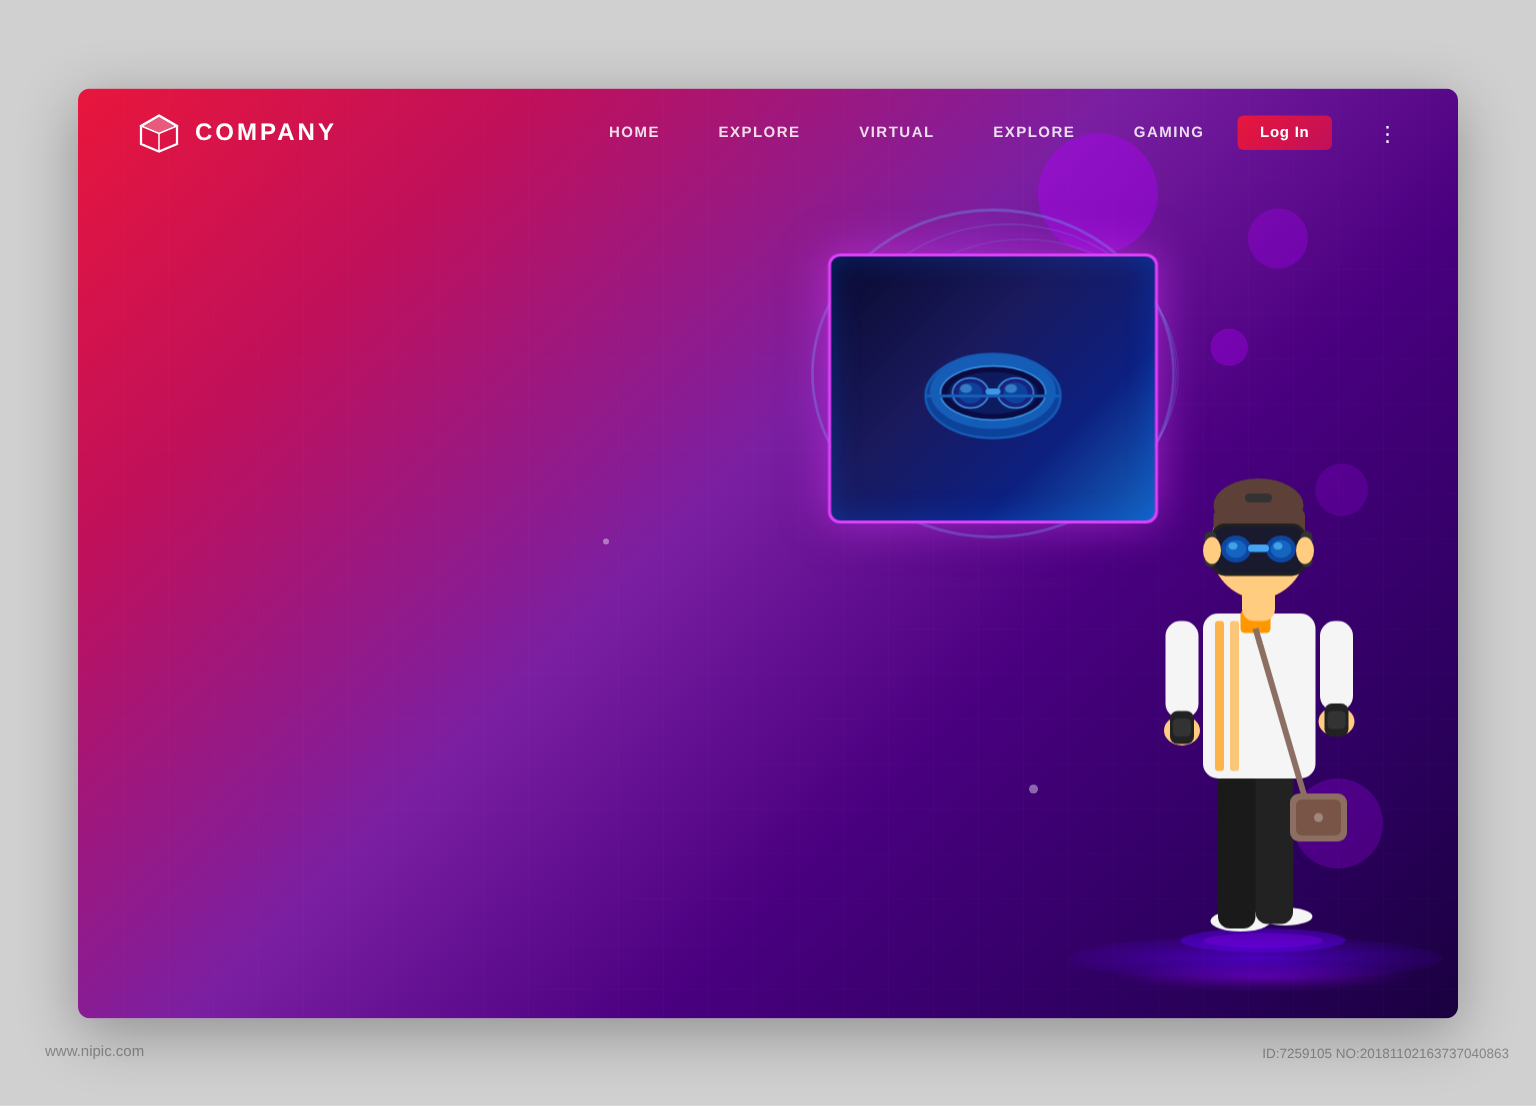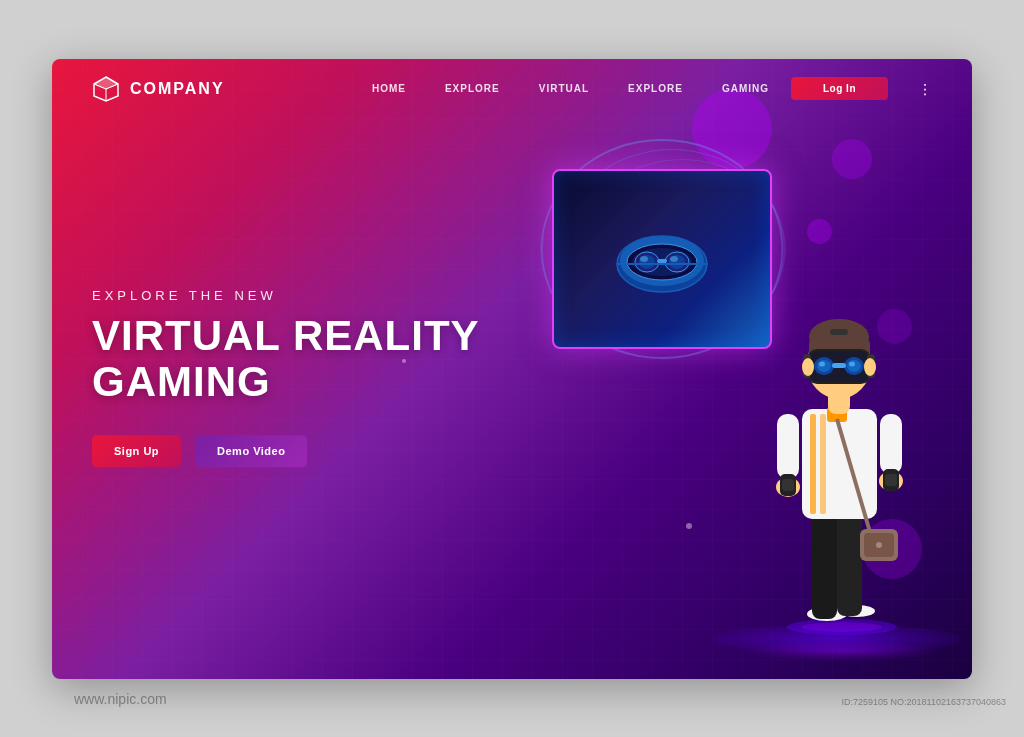--- a/index.html
+++ b/index.html
@@ -88,21 +88,21 @@
       letter-spacing: 1px;
       text-decoration: none;
       cursor: pointer;
       margin-left: 17px;
     }
 
     .login-btn {
       background: linear-gradient(135deg, #e8163c, #c0105a);
       color: white;
       border: none;
-      padding: 6px 32px;
+      padding: 6px 15px;
       border-radius: 4px;
       font-size: 10px;
       font-weight: 600;
       cursor: pointer;
       letter-spacing: 0.5px;
     }
 
     .nav-dots {
       color: white;
       font-size: 14px;
@@ -293,22 +293,21 @@
       border-radius: 50%;
       background: rgba(255, 255, 255, 0.4);
     }
 
     
     .outer-watermark-left {
       position: absolute;
       bottom: 30px;
       left: 30px;
       color: #888;
-      font-size: 14px;
-      margin-left: 44px;
+      font-size: 10px;
     }
     .outer-watermark-right {
       position: absolute;
       bottom: 30px;
       right: 18px;
       color: #888;
       font-size: 9px;
     }
   </style>
 </head>
@@ -350,31 +349,20 @@
           <a class="nav-link">HOME</a>
           <a class="nav-link">EXPLORE</a>
           <a class="nav-link">VIRTUAL</a>
           <a class="nav-link">EXPLORE</a>
           <a class="nav-link">GAMING</a>
           <button class="login-btn">Log In</button>
           <span class="nav-dots">⋮</span>
         </div>
       </nav>
 
-      <div class="hero-content">
-        <p class="explore-text">EXPLORE THE NEW</p>
-        <h1 class="main-title">
-          <span>VIRTUAL REALITY</span><br>
-          <span>GAMING</span>
-        </h1>
-        <div class="btn-group">
-          <button class="btn-signup">Sign Up</button>
-          <button class="btn-demo">Demo Video</button>
-        </div>
-      </div>
 
       <div class="illustration-area">
 
         <div class="screen-arc"></div>
         <div class="screen-arc-2"></div>
         <div class="screen-arc-3"></div>
 
         <div class="vr-screen">
           <div class="vr-screen-inner">
 

